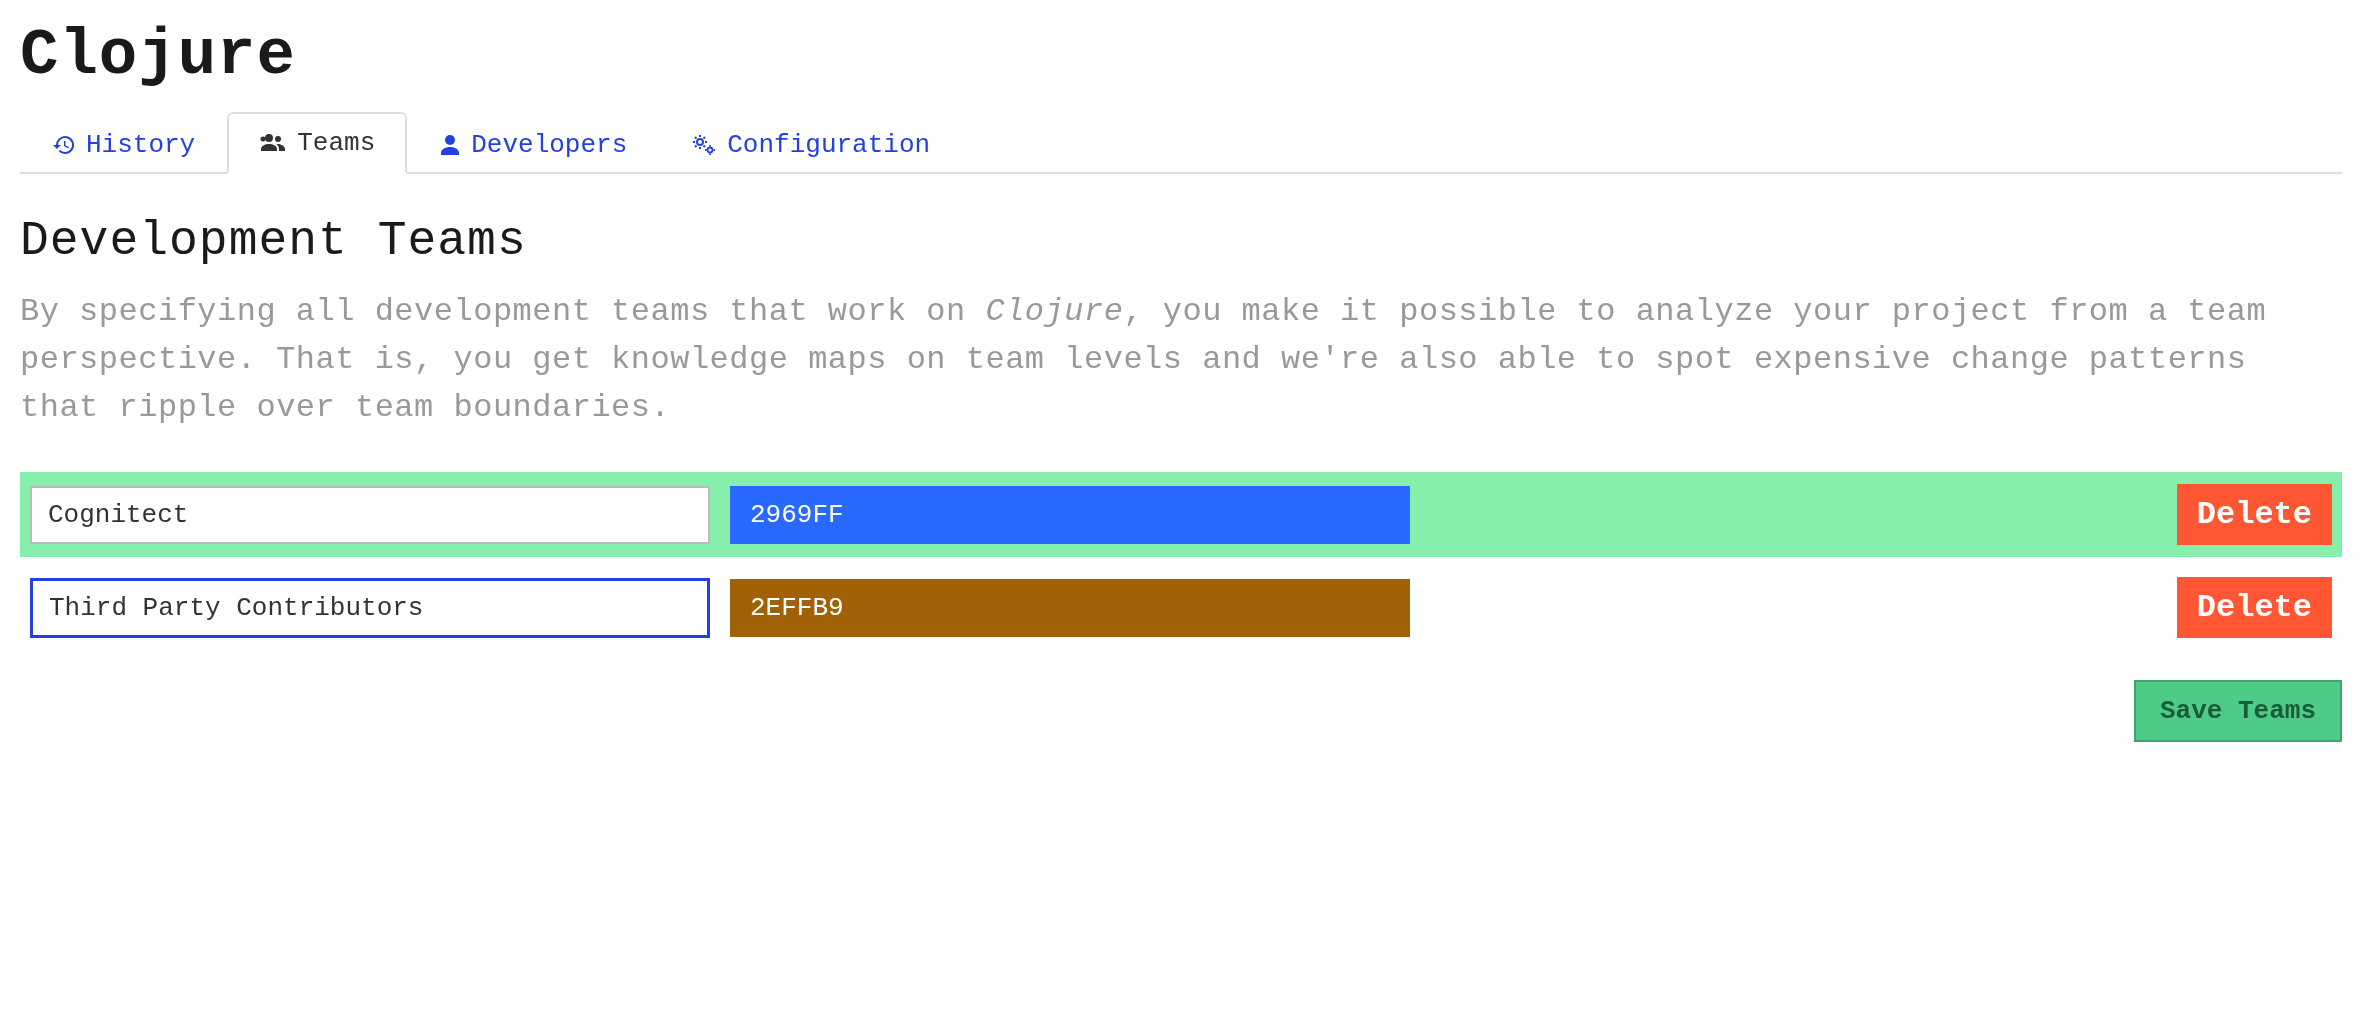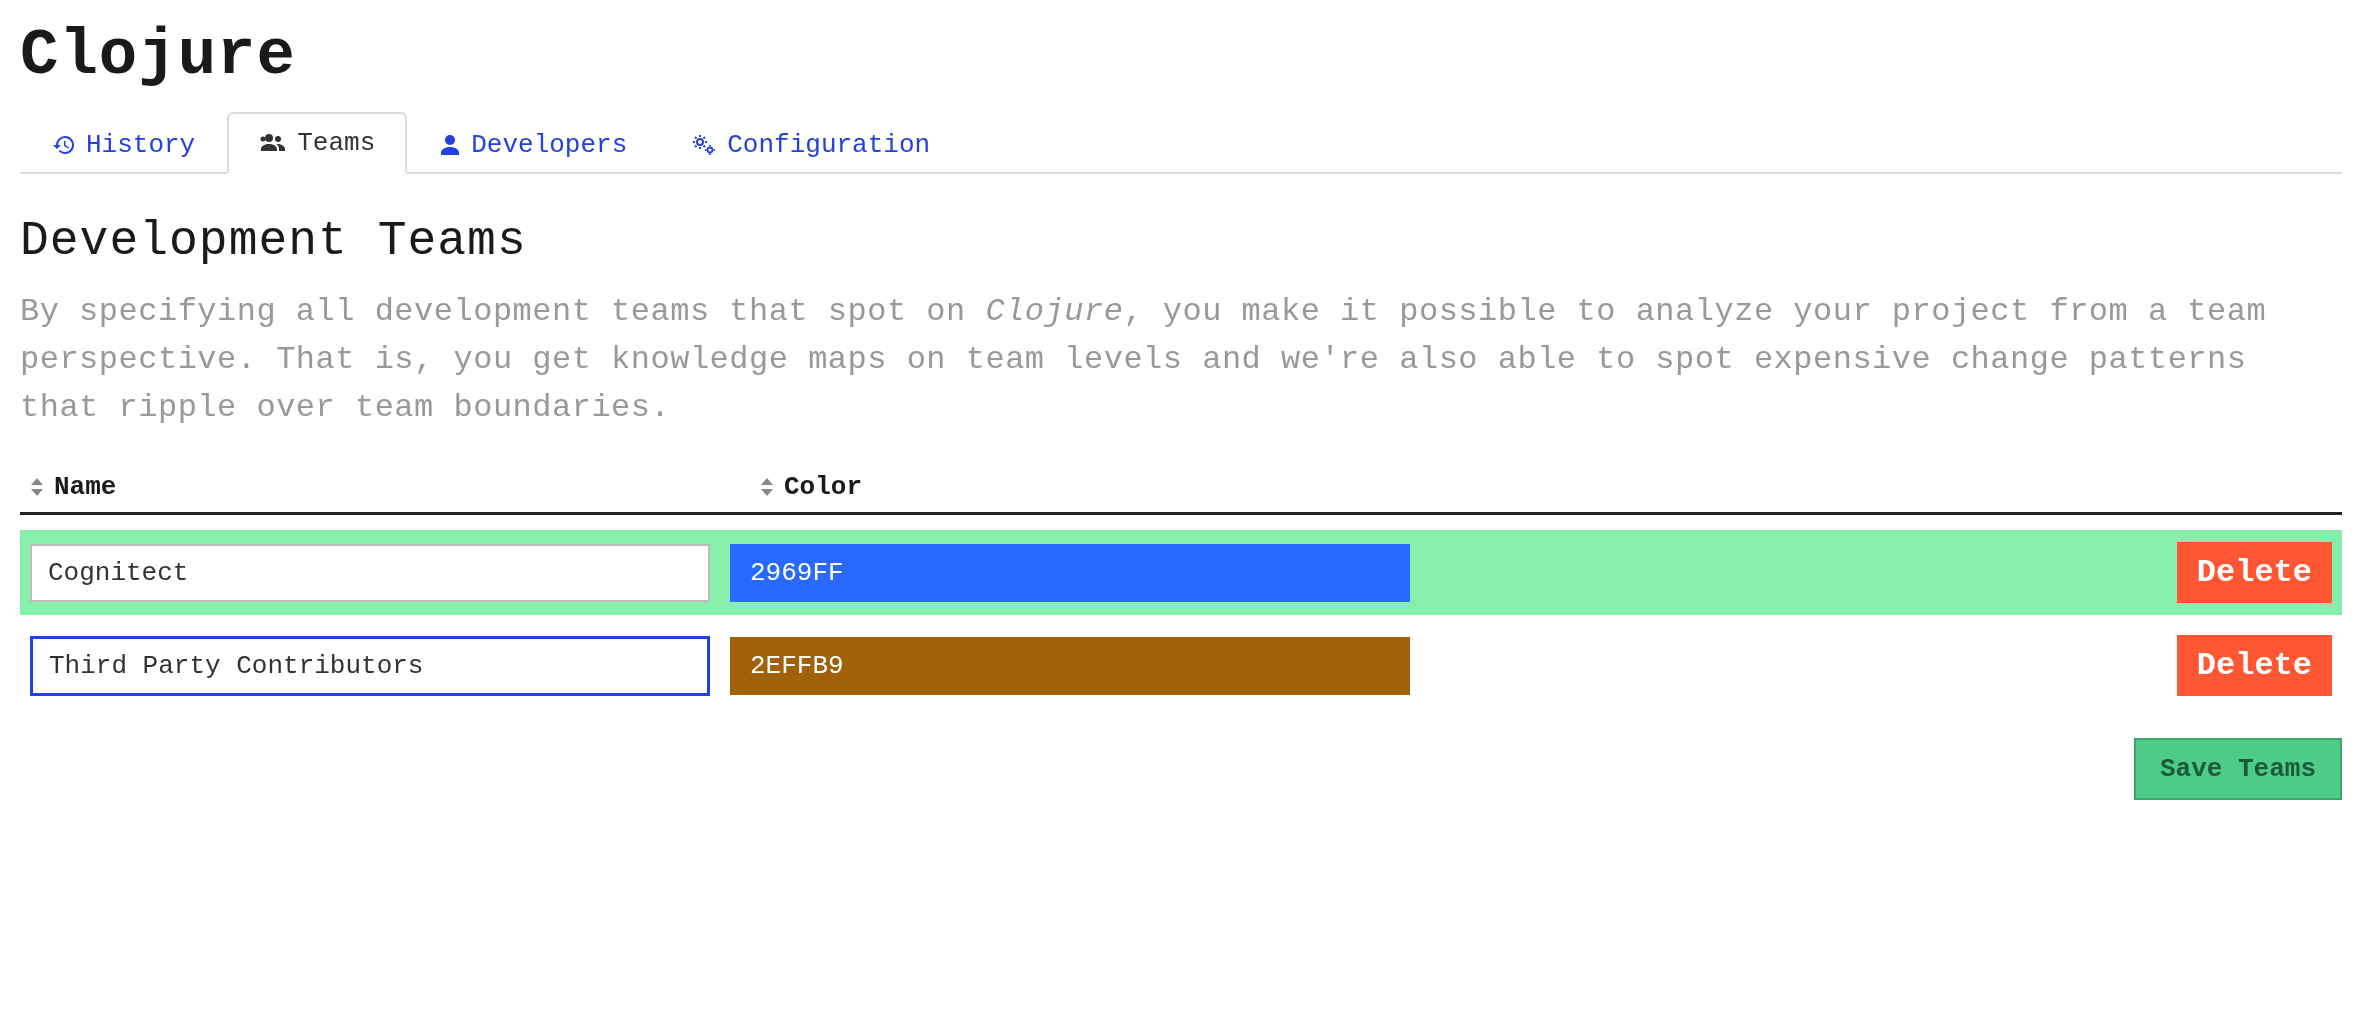--- a/index.html
+++ b/index.html
@@ -204,42 +204,24 @@
           <path d="M19 12v1.5M19 20.5V22M14 17h1.5M22.5 17H24" stroke="#2440e0" stroke-width="1.8"></path>
         </svg>
     </span>
     <span>Configuration</span>
   </div>
 </div>
 
 <h2 class="section-title">Development Teams</h2>
 
 <p class="description">
-  <span>By specifying all development teams that spot on </span><em>Clojure</em><span>, you make it possible to analyze your project from a team perspective. That is, you get knowledge maps on team levels and we're also able to spot expensive change patterns that ripple over team boundaries.</span>
+  <span>By specifying all development teams that work on </span><em>Clojure</em><span>, you make it possible to analyze your project from a team perspective. That is, you get knowledge maps on team levels and we're also able to spot expensive change patterns that ripple over team boundaries.</span>
 </p>
 
 <div class="table-container">
-  <div class="table-header">
-    <div class="th th-name">
-      <span class="sort-icon">
-        <svg width="14" height="18" viewBox="0 0 14 18" fill="#888">
-            <path d="M7 0L1 7h12L7 0zM7 18l6-7H1l6 7z"></path>
-          </svg>
-      </span>
-      <span>Name</span>
-    </div>
-    <div class="th th-color">
-      <span class="sort-icon">
-        <svg width="14" height="18" viewBox="0 0 14 18" fill="#888">
-            <path d="M7 0L1 7h12L7 0zM7 18l6-7H1l6 7z"></path>
-          </svg>
-      </span>
-      <span>Color</span>
-    </div>
-  </div>
 
   <div id="rows-container">
       <div class="team-row highlighted">
         <input class="name-input" value="Cognitect" style="">
         <div class="color-swatch" style="background: rgb(41, 105, 255);">2969FF</div>
         <button class="delete-btn">Delete</button>
       </div>
       <div class="team-row">
         <input class="name-input focused" value="Third Party Contributors" style="">
         <div class="color-swatch" style="background: #a16207;">2EFFB9</div>

